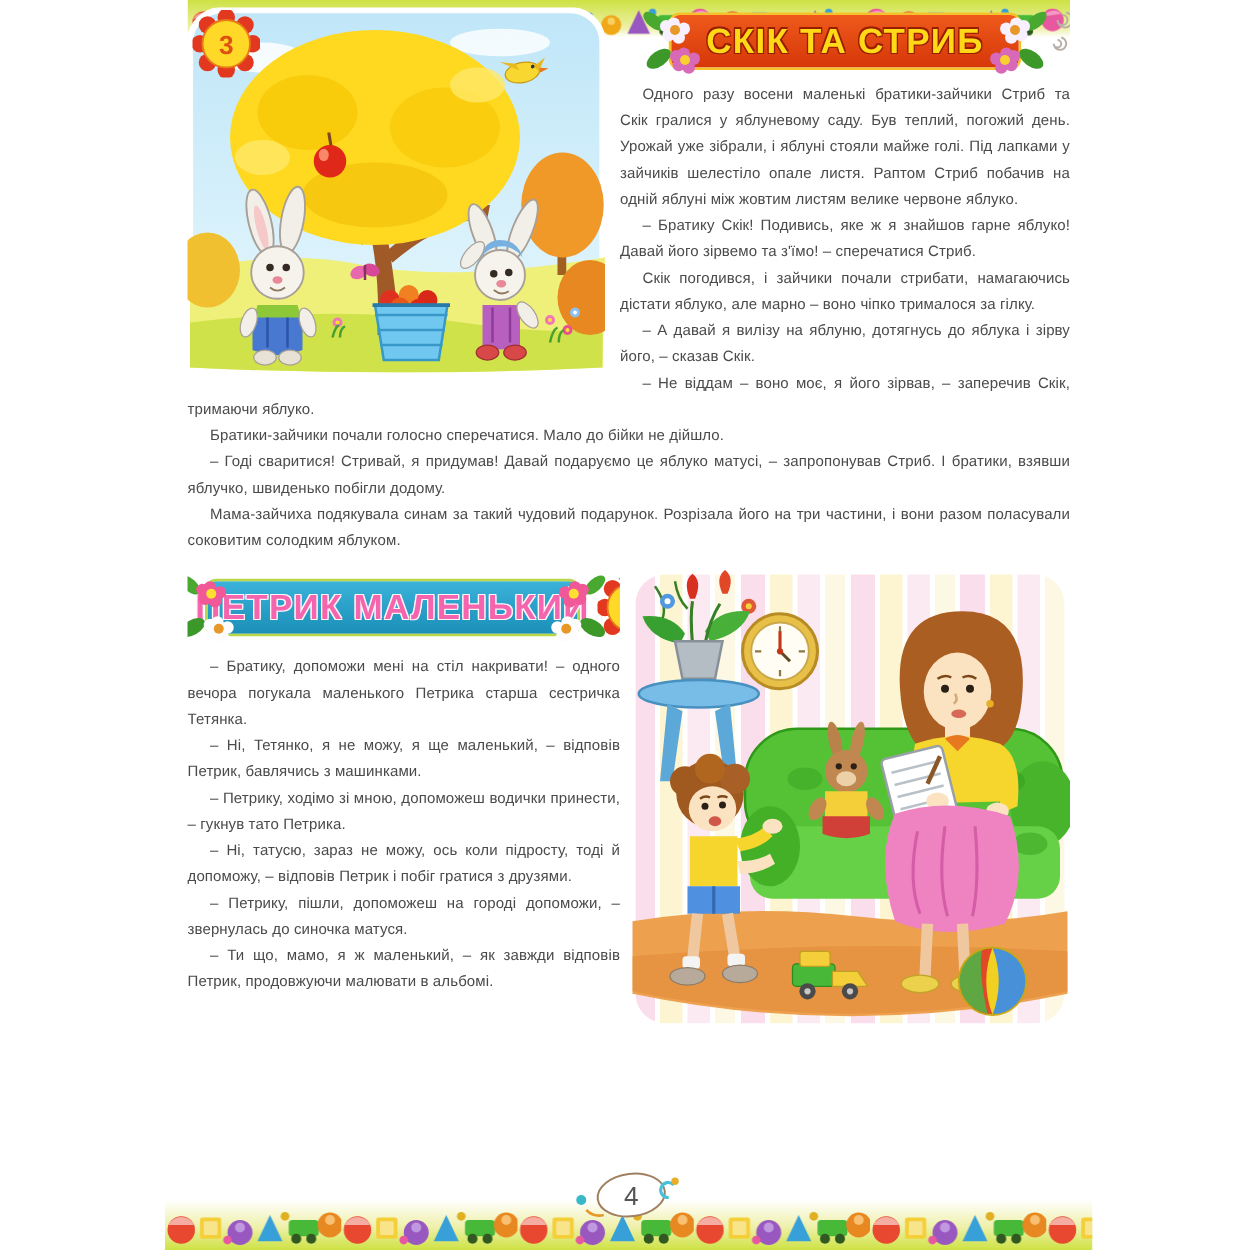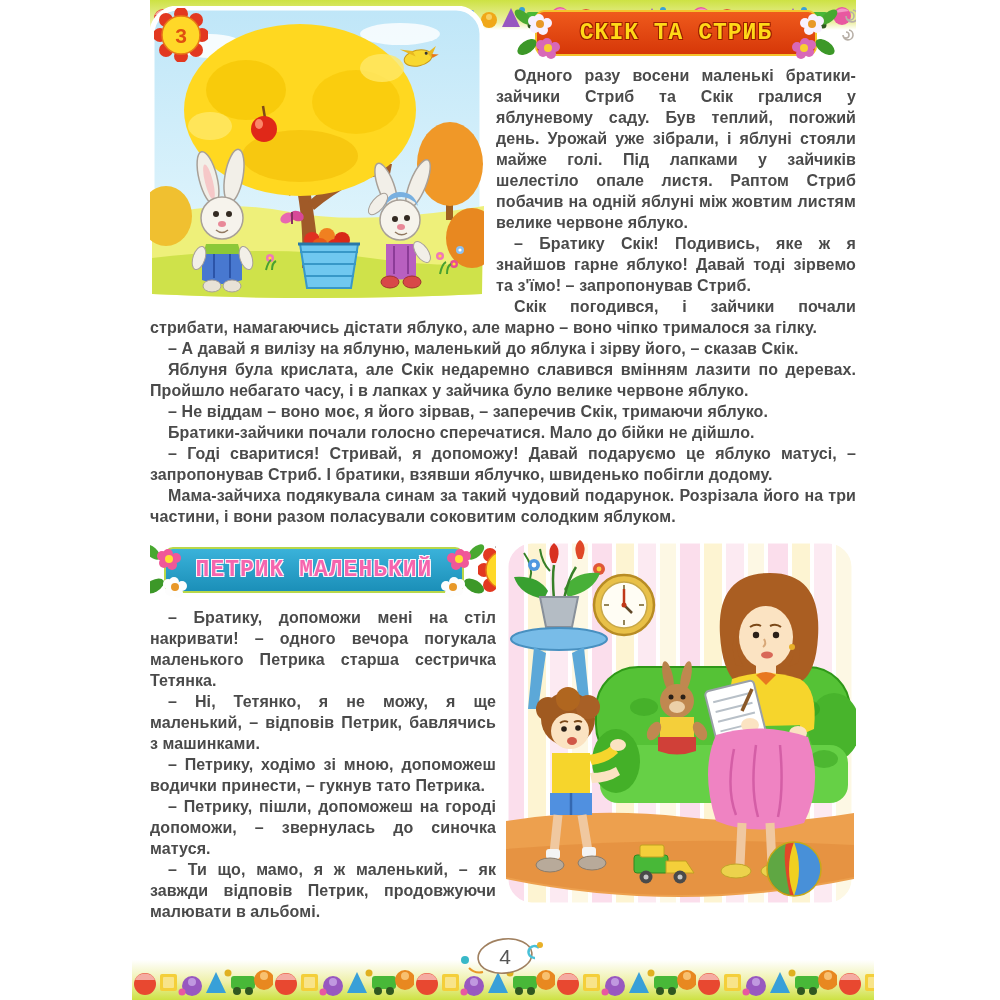--- a/index.html
+++ b/index.html
@@ -11,21 +11,21 @@
   
   .toy-border-top { position:absolute; left:0; top:0; width:706px; height:30px; }
   .toy-border-bottom { position:absolute; left:-18px; bottom:0; width:742px; height:40px; }
 
   
   .banner { position:relative; display:flex; align-items:center; justify-content:center;
             height:46px; border-radius:9px; }
   .banner-red { width:282px; background:linear-gradient(#f express 06020, #d83808);
             background:linear-gradient(#ef5a1c,#d63708); border:2px solid #f5c22c; }
   .banner-teal { width:300px; background:linear-gradient(#3ab2da,#1b8fb8); border:2px solid #b8d84a; }
-  .banner-title { font-weight:bold; font-size:23px; letter-spacing:1px; white-space:nowrap;font-family:Liberation Mono, monospace; }
+  .banner-title { font-weight:bold; font-size:28px; letter-spacing:1px; white-space:nowrap; }
   .banner-red .banner-title { color:#ffd818;
       text-shadow:1px 1px 0 #991e00,-1px 1px 0 #991e00,1px -1px 0 #991e00,-1px -1px 0 #991e00; }
   .banner-teal .banner-title { color:#f565ae;
       text-shadow:1px 1px 0 #fff4f9,-1px 1px 0 #fff4f9,1px -1px 0 #fff4f9,-1px -1px 0 #fff4f9; }
   .flower-deco { position:absolute; top:-9px; width:52px; height:60px; }
   .flower-deco.left { left:-24px; }
   .flower-deco.right { right:-24px; transform:scaleX(-1); }
   .spiral { position:absolute; width:26px; height:40px; }
 
   
@@ -34,22 +34,22 @@
   .story-badge { position:absolute; width:54px; height:54px; }
   .badge3 { left:4px; top:2px; }
   .banner-row1 { overflow:hidden; padding:4px 0 9px 0; display:flex; justify-content:center; }
   .banner-row1 .banner-wrap { position:relative; }
   .story2 { margin-top:14px; position:relative; }
   .illus2 { float:right; width:352px; height:368px; margin-left:8px; margin-top:-2px; }
   .banner-row2 { overflow:hidden; padding:2px 0 10px 0; display:flex; align-items:center; gap:14px; }
   .banner-row2 .banner-wrap { position:relative; margin-left:14px; }
   .badge4 { position:relative; width:54px; height:54px; flex:0 0 54px; }
 
-  p.story-text { font-size:16px; line-height:21px; text-align:justify; color:#4a4a4a;
-                 text-indent:18px; letter-spacing:0.1px;font-weight:bold; }
+  p.story-text { font-size:12px; line-height:21px; text-align:justify; color:#4a4a4a;
+                 text-indent:18px; letter-spacing:0.1px; }
 
   
   .pagenum-wrap { position:absolute; left:50%; bottom:18px; transform:translateX(-50%);
                   width:120px; height:48px; }
 
   svg text { font-family:"Liberation Sans", sans-serif; }
 </style>
 </head>
 <body>
 
@@ -260,27 +260,26 @@
           </svg>
           <svg class="spiral" style="right:-46px; top:-8px;" viewBox="0 0 26 40">
             <path d="M18,6 a6,6 0 1 1 -7,6 a4,4 0 1 0 4,-4" fill="none" stroke="#b8b0a8" stroke-width="1.6"></path>
             <path d="M14,26 a5,5 0 1 1 -6,5 a3,3 0 1 0 3,-3" fill="none" stroke="#b8b0a8" stroke-width="1.6"></path>
           </svg>
         </div>
       </div>
     </div>
 
     <p class="story-text">Одного разу восени маленькі братики-зайчики Стриб та Скік гралися у яблуневому саду. Був теплий, погожий день. Урожай уже зібрали, і яблуні стояли майже голі. Під лапками у зайчиків шелестіло опале листя. Раптом Стриб побачив на одній яблуні між жовтим листям велике червоне яблуко.</p>
-    <p class="story-text">– Братику Скік! Подивись, яке ж я знайшов гарне яблуко! Давай тоді зірвемо та з'їмо! – запропонував Стриб.</p>
+    <p class="story-text">– Братику Скік! Подивись, яке ж я знайшов гарне яблуко! Давай його зірвемо та з'їмо! – сперечатися Стриб.</p>
     <p class="story-text">Скік погодився, і зайчики почали стрибати, намагаючись дістати яблуко, але марно – воно чіпко трималося за гілку.</p>
-    <p class="story-text">– А давай я вилізу на яблуню, маленький до яблука і зірву його, – сказав Скік.</p>
-    <p class="story-text">Яблуня була крислата, але Скік недаремно славився вмінням лазити по деревах. Пройшло небагато часу, і в лапках у зайчика було велике червоне яблуко.</p>
+    <p class="story-text">– А давай я вилізу на яблуню, дотягнусь до яблука і зірву його, – сказав Скік.</p>
     <p class="story-text">– Не віддам – воно моє, я його зірвав, – заперечив Скік, тримаючи яблуко.</p>
     <p class="story-text">Братики-зайчики почали голосно сперечатися. Мало до бійки не дійшло.</p>
-    <p class="story-text">– Годі сваритися! Стривай, я допоможу! Давай подаруємо це яблуко матусі, – запропонував Стриб. І братики, взявши яблучко, швиденько побігли додому.</p>
+    <p class="story-text">– Годі сваритися! Стривай, я придумав! Давай подаруємо це яблуко матусі, – запропонував Стриб. І братики, взявши яблучко, швиденько побігли додому.</p>
     <p class="story-text">Мама-зайчиха подякувала синам за такий чудовий подарунок. Розрізала його на три частини, і вони разом поласували соковитим солодким яблуком.</p>
   </div>
 
   <div class="story2">
 
     <div class="illus2">
       <svg width="352" height="368" viewBox="0 0 352 368">
         <defs>
           <pattern id="wall" width="88" height="368" patternUnits="userSpaceOnUse">
             <rect width="88" height="368" fill="#ffffff"></rect>
@@ -486,20 +485,21 @@
               <circle cx="42" cy="42" r="7"></circle>
         </g>
         <circle cx="27" cy="27" r="19" fill="#ffd828" stroke="#e87818" stroke-width="1.5"></circle>
         <text x="27" y="35" text-anchor="middle" font-size="21" font-weight="bold" fill="#e05010">4</text>
       </svg>
     </div>
 
     <p class="story-text">– Братику, допоможи мені на стіл накривати! – одного вечора погукала маленького Петрика старша сестричка Тетянка.</p>
     <p class="story-text">– Ні, Тетянко, я не можу, я ще маленький, – відповів Петрик, бавлячись з машинками.</p>
     <p class="story-text">– Петрику, ходімо зі мною, допоможеш водички принести, – гукнув тато Петрика.</p>
+    <p class="story-text">– Ні, татусю, зараз не можу, ось коли підросту, тоді й допоможу, – відповів Петрик і побіг гратися з друзями.</p>
     <p class="story-text">– Петрику, пішли, допоможеш на городі допоможи, – звернулась до синочка матуся.</p>
     <p class="story-text">– Ти що, мамо, я ж маленький, – як завжди відповів Петрик, продовжуючи малювати в альбомі.</p>
   </div>
 
   <svg class="toy-border-bottom" viewBox="0 0 742 40" preserveAspectRatio="none">
     <defs>
       <linearGradient id="bgb" x1="0" y1="0" x2="0" y2="1">
         <stop offset="0" stop-color="#ffffff"></stop>
             <stop offset="0.55" stop-color="#eef0a8"></stop>
             <stop offset="1" stop-color="#cde243"></stop>

